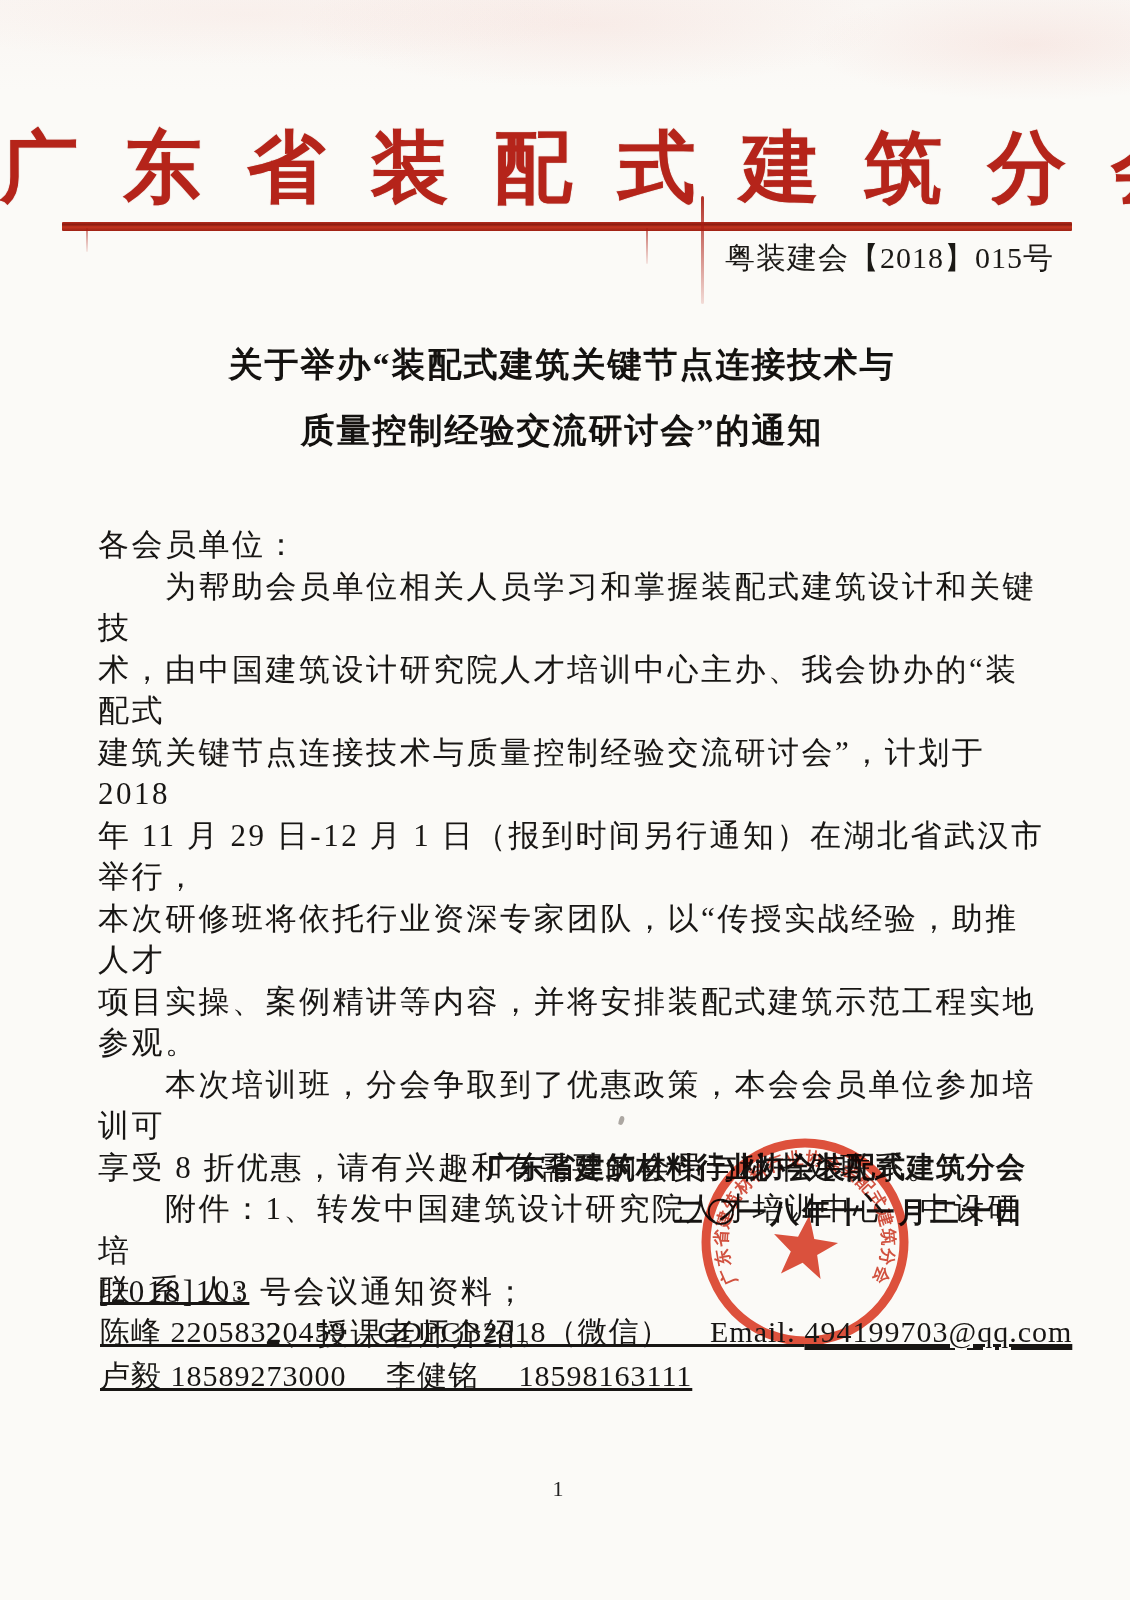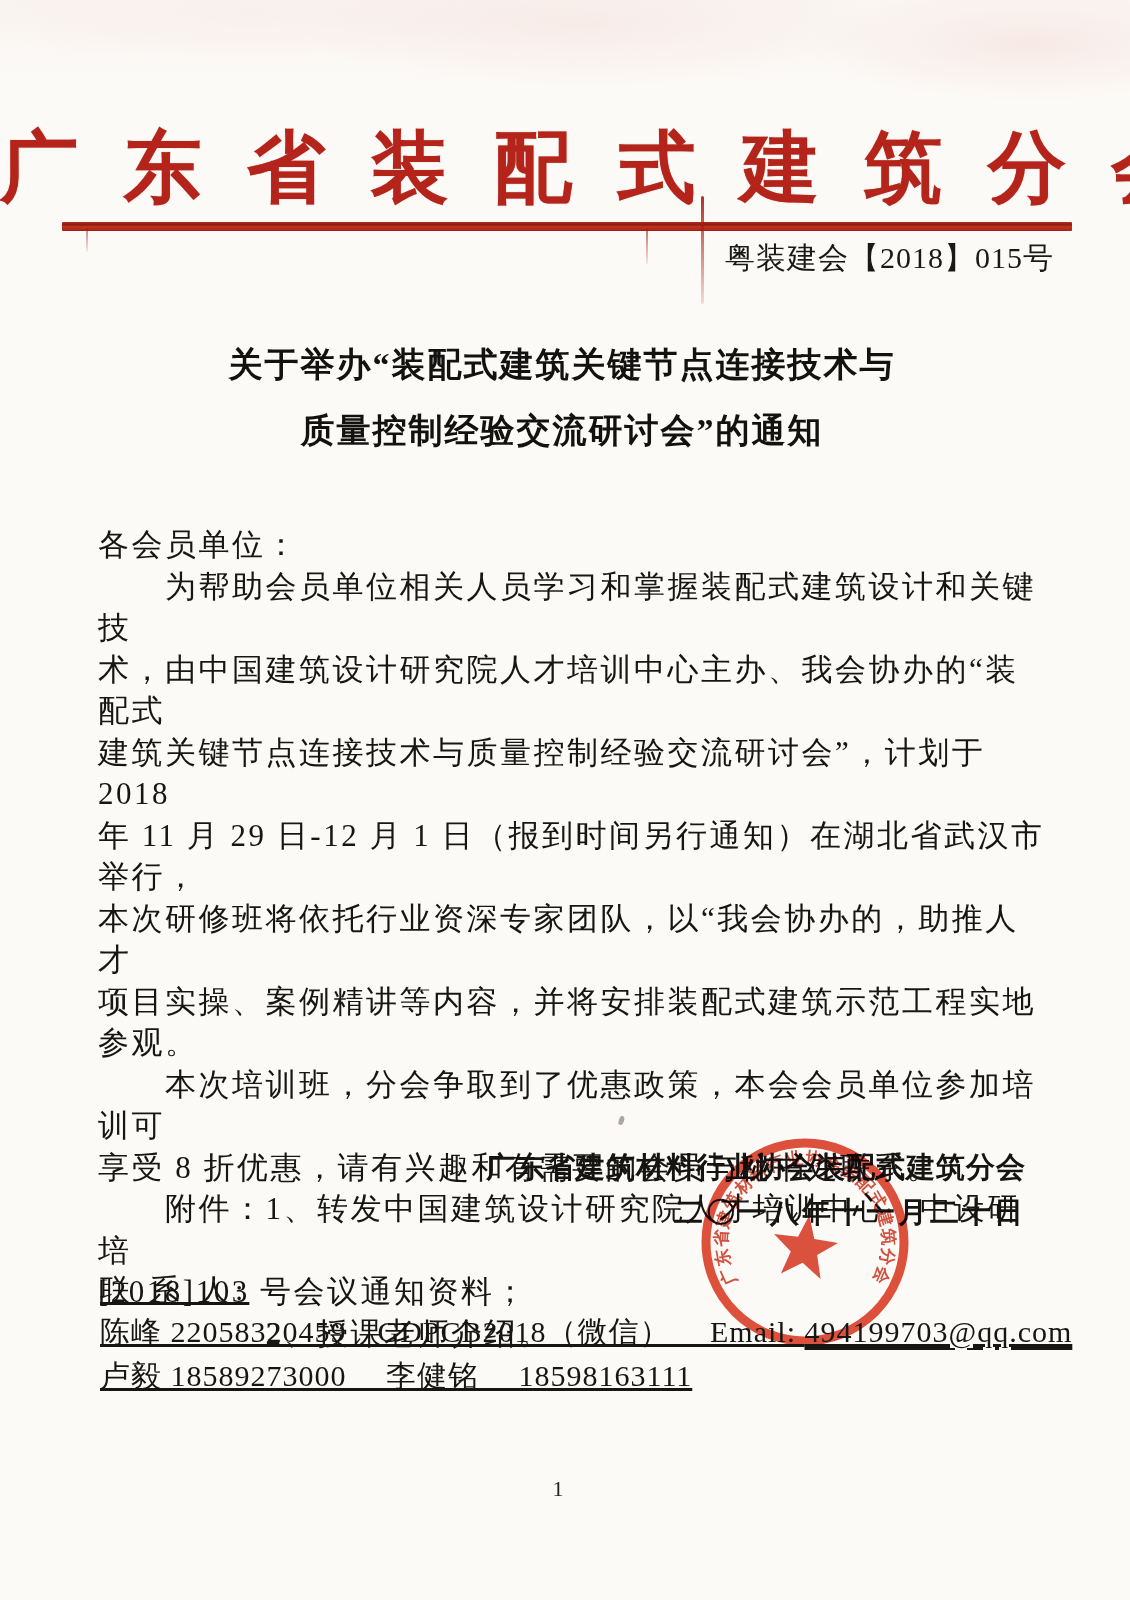--- a/index.html
+++ b/index.html
@@ -103,21 +103,21 @@
     <div>关于举办“装配式建筑关键节点连接技术与</div>
     <div>质量控制经验交流研讨会”的通知</div>
   </div>
 
   <div class="body-text">
     <div>各会员单位：</div>
     <div>　　为帮助会员单位相关人员学习和掌握装配式建筑设计和关键技</div>
     <div>术，由中国建筑设计研究院人才培训中心主办、我会协办的“装配式</div>
     <div>建筑关键节点连接技术与质量控制经验交流研讨会”，计划于 2018</div>
     <div>年 11 月 29 日-12 月 1 日（报到时间另行通知）在湖北省武汉市举行，</div>
-    <div>本次研修班将依托行业资深专家团队，以“我会协办的，助推人才</div>
+    <div>本次研修班将依托行业资深专家团队，以“传授实战经验，助推人才</div>
     <div>项目实操、案例精讲等内容，并将安排装配式建筑示范工程实地参观。</div>
     <div>　　本次培训班，分会争取到了优惠政策，本会会员单位参加培训可</div>
     <div>享受 8 折优惠，请有兴趣和有需要的会员与秘书处联系。</div>
     <div>　　附件：1、转发中国建筑设计研究院人才培训中心　中设研培</div>
     <div>[2018]103 号会议通知资料；</div>
     <div>　　　　　2、授课老师介绍。</div>
   </div>
 
   <div class="sig-block">
     <div class="sig-org">广东省建筑材料行业协会装配式建筑分会</div>

